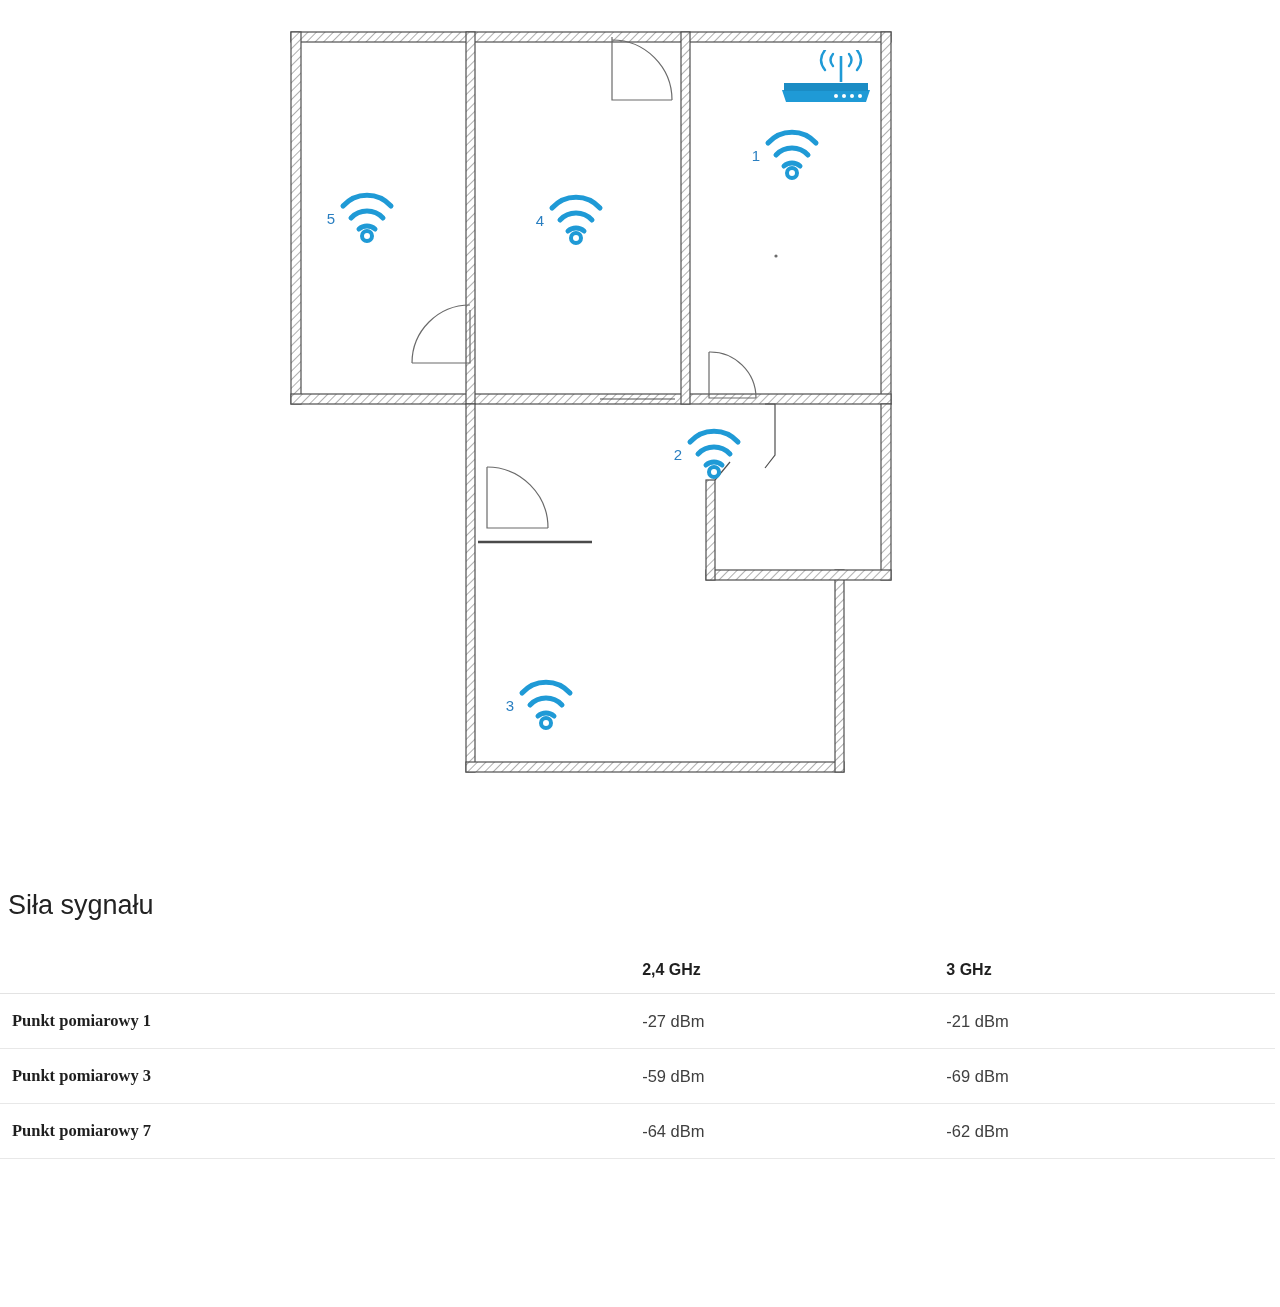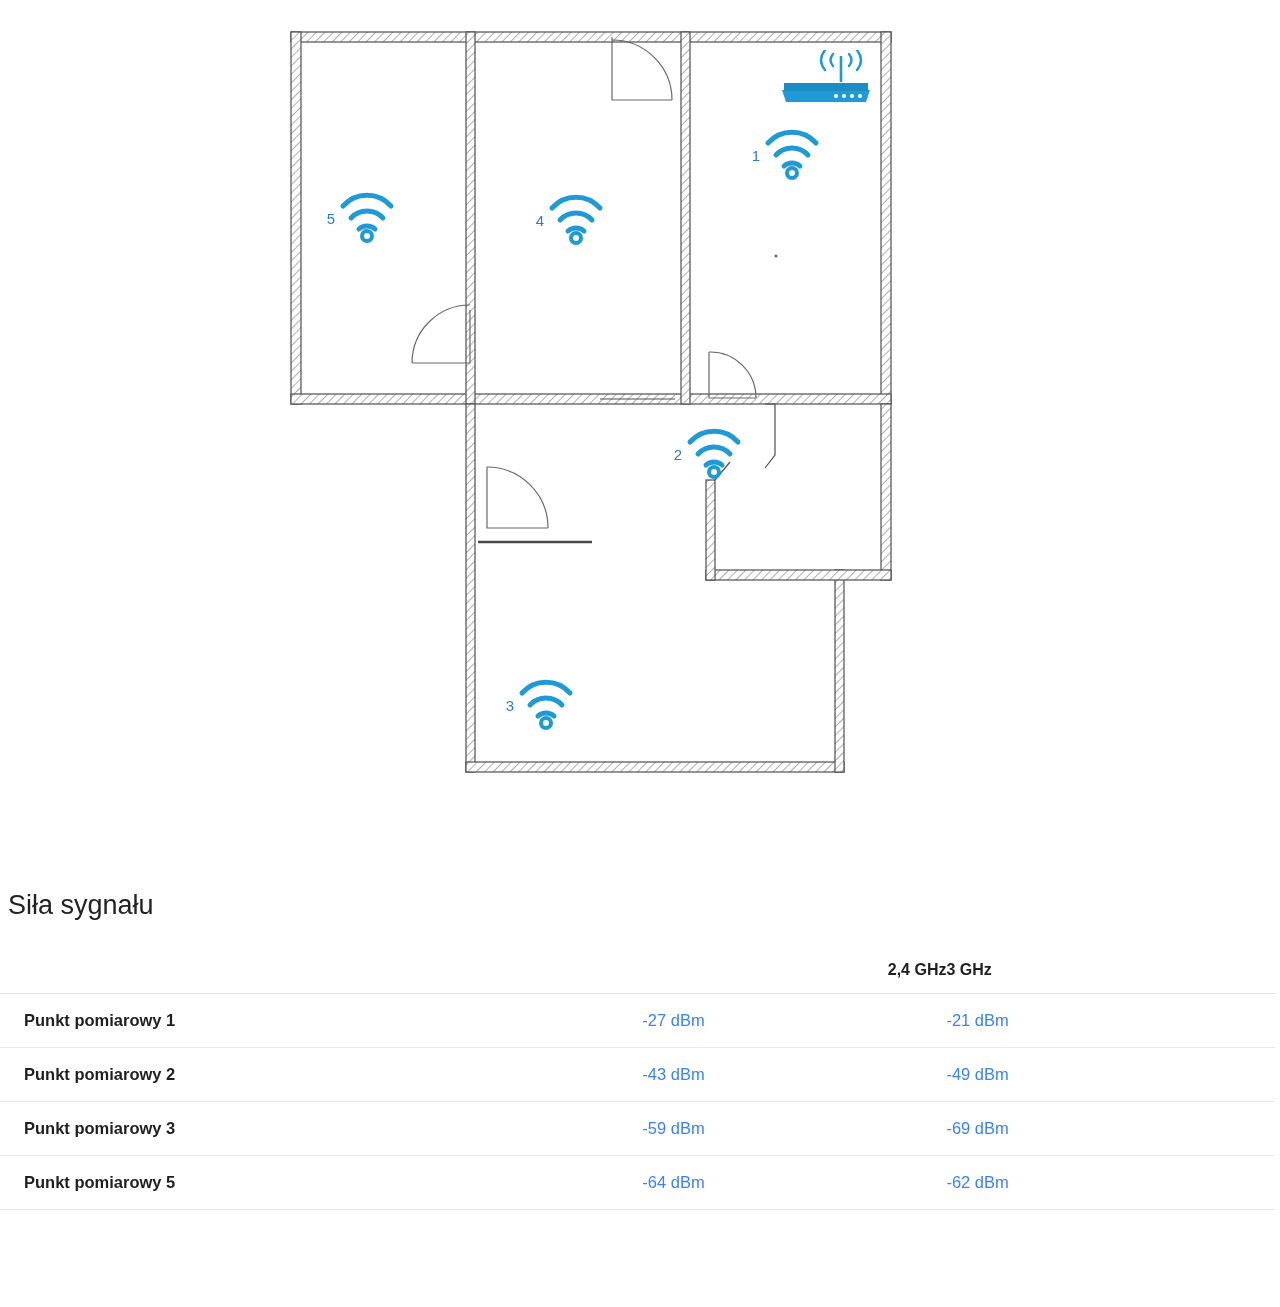--- a/index.html
+++ b/index.html
@@ -86,26 +86,27 @@
     border-bottom: 1px solid #e3e3e3;
     font-size: 16px;
   }
   table#signal-table td {
     padding: 17px 0 17px 0;
     border-bottom: 1px solid #e8e8e8;
     color: #1f1f1f;
   }
   table#signal-table td.point-name {
     font-weight: bold;
-    padding-left: 24px;
+    padding-left: 12px;
+    font-family: Liberation Serif, serif;
   }
   table#signal-table th.col-point { width: 630px; padding-left: 24px;}
-  table#signal-table th.col-24 { width: 310px; text-align: right; }
+  table#signal-table th.col-24 { width: 310px; }
   table#signal-table th.col-5 { width: 335px; }
-  table#signal-table td.val { color: #3b82f6; }
+  table#signal-table td.val { color: #404040; }
 </style>
 </head>
 <body>
 
 <div id="floorplan-area">
 
   <svg id="floorplan-svg" width="1280" height="880" viewBox="0 0 1280 880">
     <defs>
       <pattern id="hatch" width="6" height="6" patternTransform="rotate(45)" patternUnits="userSpaceOnUse">
         <rect width="6" height="6" fill="#ffffff"></rect>
@@ -274,29 +275,24 @@
         <th class="col-5">3 GHz</th>
       </tr>
     </thead>
     <tbody>
       <tr>
         <td class="point-name">Punkt pomiarowy 1</td>
         <td class="val">-27 dBm</td>
         <td class="val">-21 dBm</td>
       </tr>
       <tr>
-        <td class="point-name">Punkt pomiarowy 2</td>
-        <td class="val">-43 dBm</td>
-        <td class="val">-49 dBm</td>
-      </tr>
-      <tr>
         <td class="point-name">Punkt pomiarowy 3</td>
         <td class="val">-59 dBm</td>
         <td class="val">-69 dBm</td>
       </tr>
       <tr>
-        <td class="point-name">Punkt pomiarowy 5</td>
+        <td class="point-name">Punkt pomiarowy 7</td>
         <td class="val">-64 dBm</td>
         <td class="val">-62 dBm</td>
       </tr>
     </tbody>
   </table>
 </div>
 
 </body></html>

